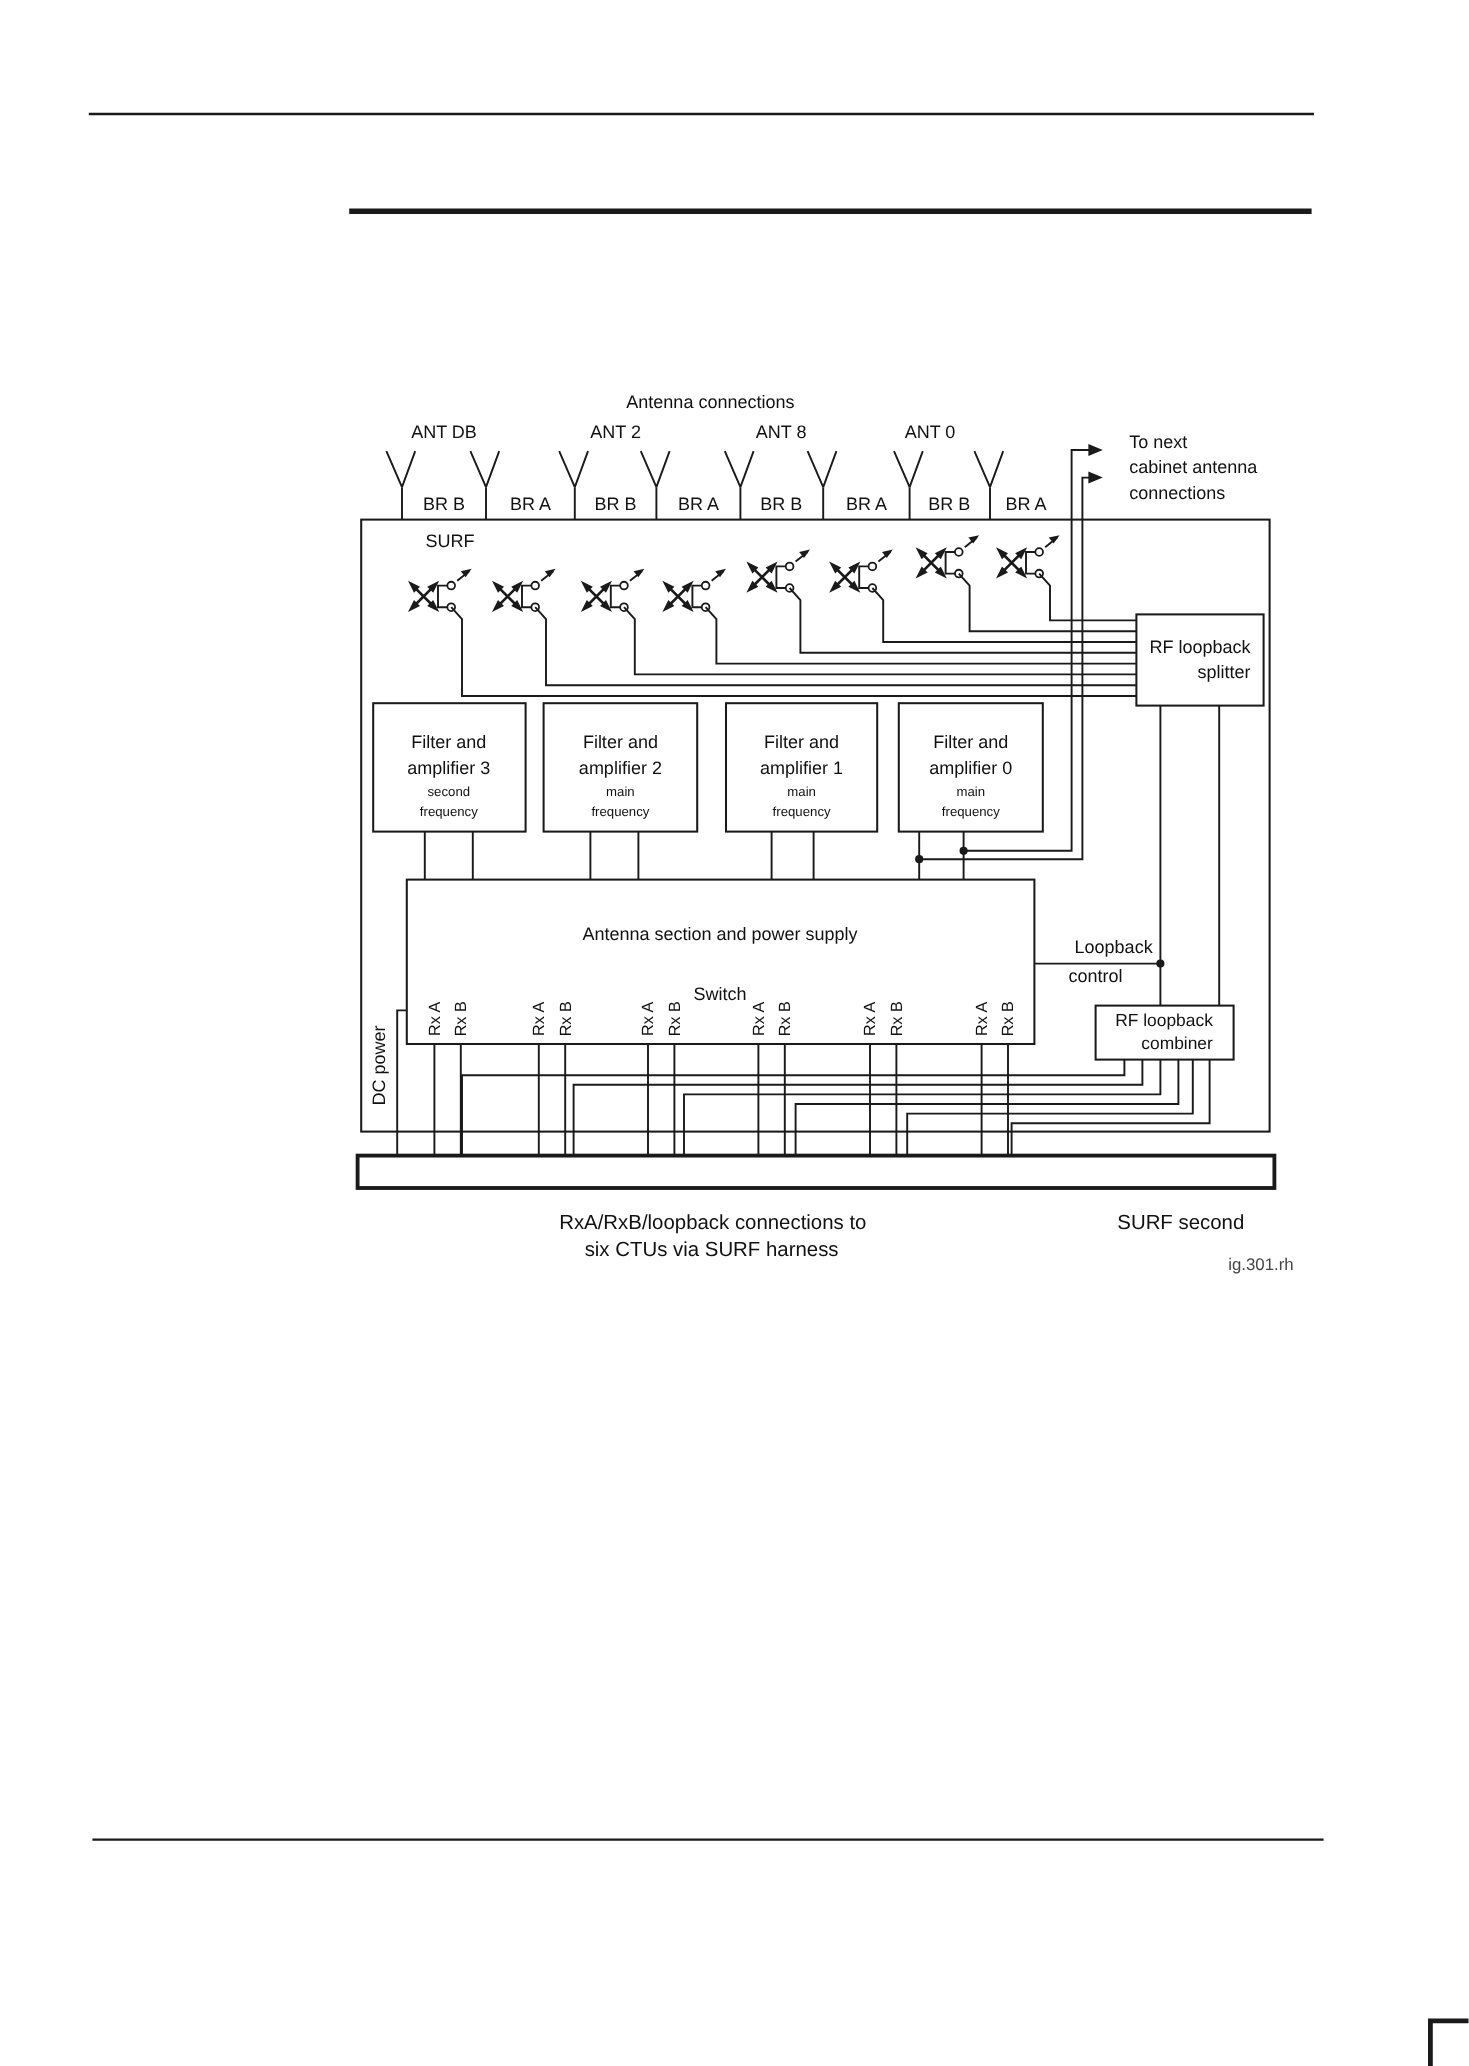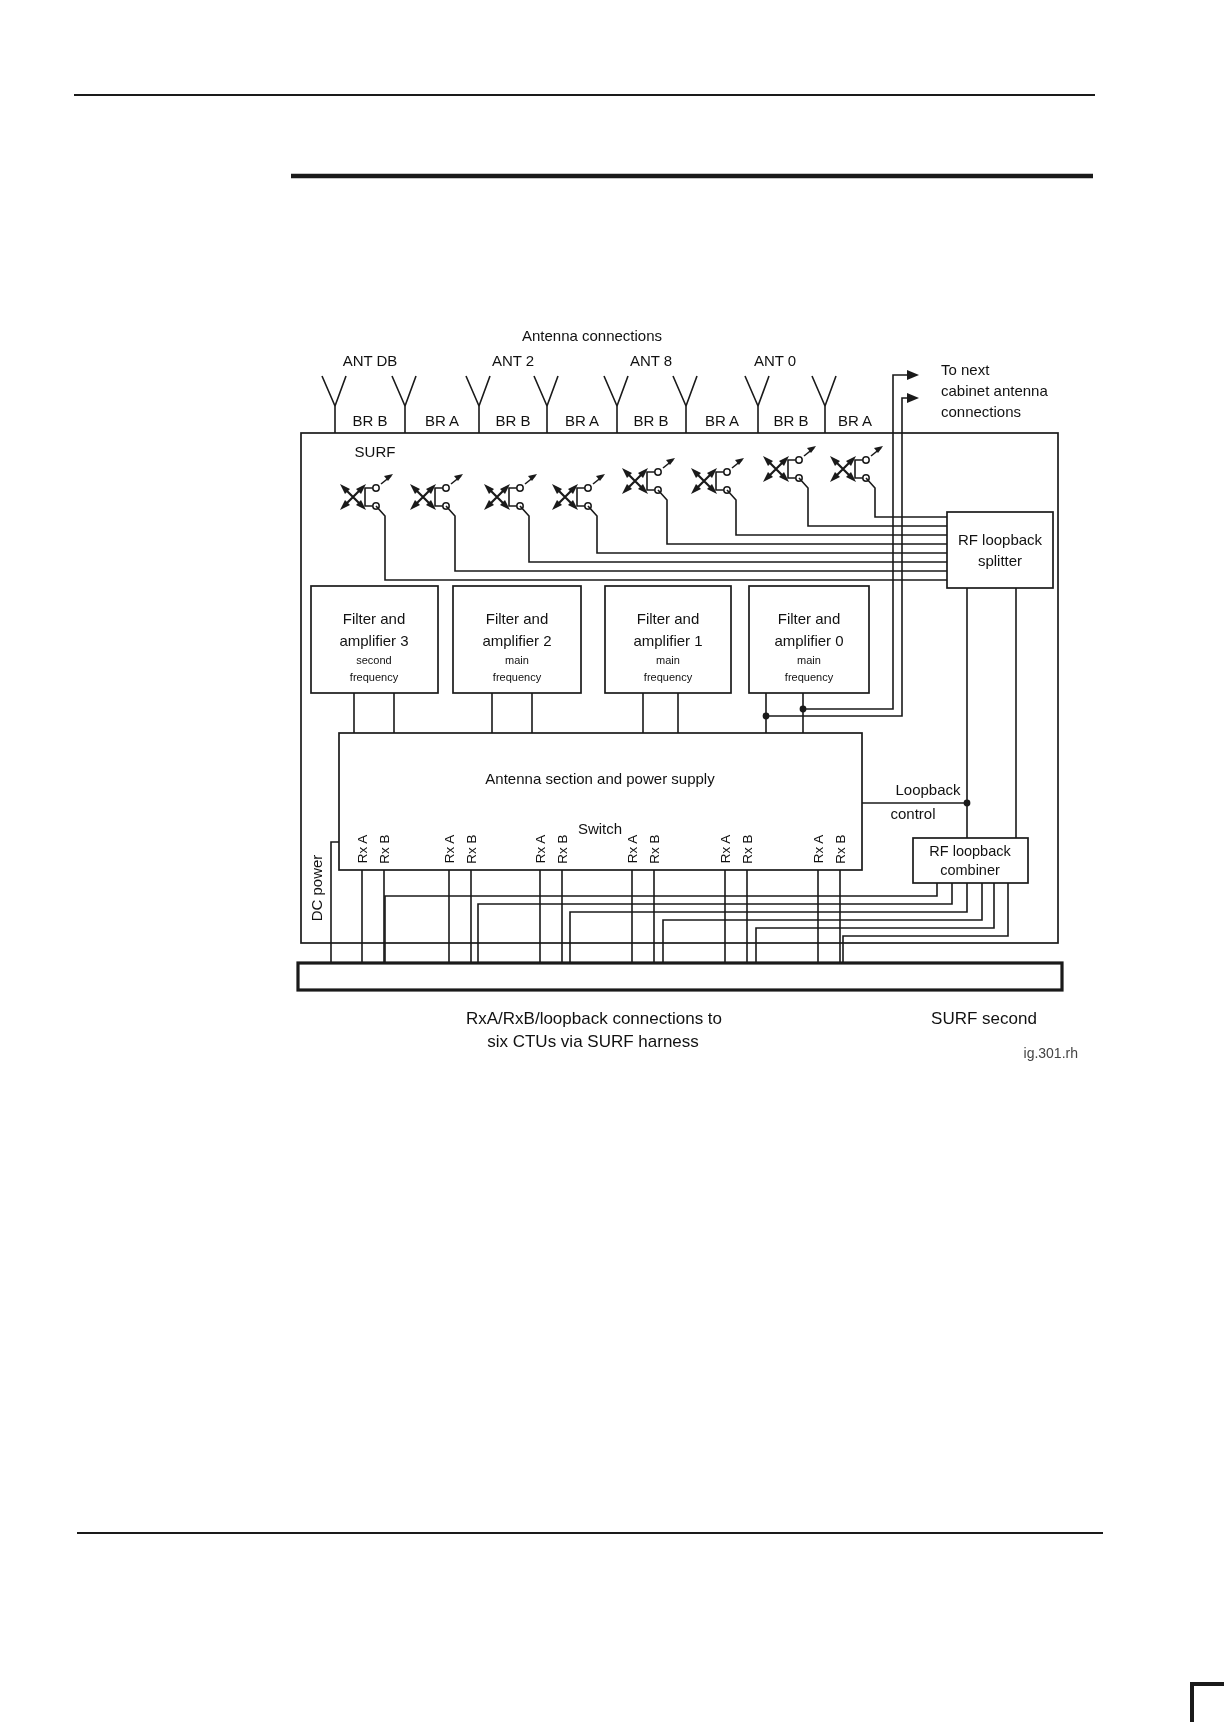--- a/index.html
+++ b/index.html
@@ -17,21 +17,21 @@
   .lbl{position:absolute;transform:translate(-50%,-50%);white-space:nowrap;
        font-size:15px;line-height:1.2;}
   .lbl-left{position:absolute;transform:translate(0,-50%);white-space:nowrap;
        font-size:15px;line-height:21px;}
   .lbl-right{position:absolute;transform:translate(-100%,-50%);white-space:nowrap;}
   .rot{position:absolute;transform:translate(-50%,-50%) rotate(-90deg);white-space:nowrap;
        font-size:13.5px;}
   .filter-text{position:absolute;transform:translate(-50%,0);text-align:center;width:140px;}
   .filter-text .main{font-size:15px;line-height:22px;}
   .filter-text .sub{font-size:11px;line-height:17px;}
-  .boxtext{position:absolute;transform:translate(-50%,-50%);text-align:center;
+  .boxtext{position:absolute;transform:translate(-50%,-50%);text-align:right;
        font-size:15px;line-height:21px;white-space:nowrap;}
   .boxtext.small{font-size:14.5px;line-height:19px;}
   .caption{font-size:17px;}
   .figid{font-size:14px;color:#444;}
 </style>
 </head>
 <body>
 
 <div id="page">
 

